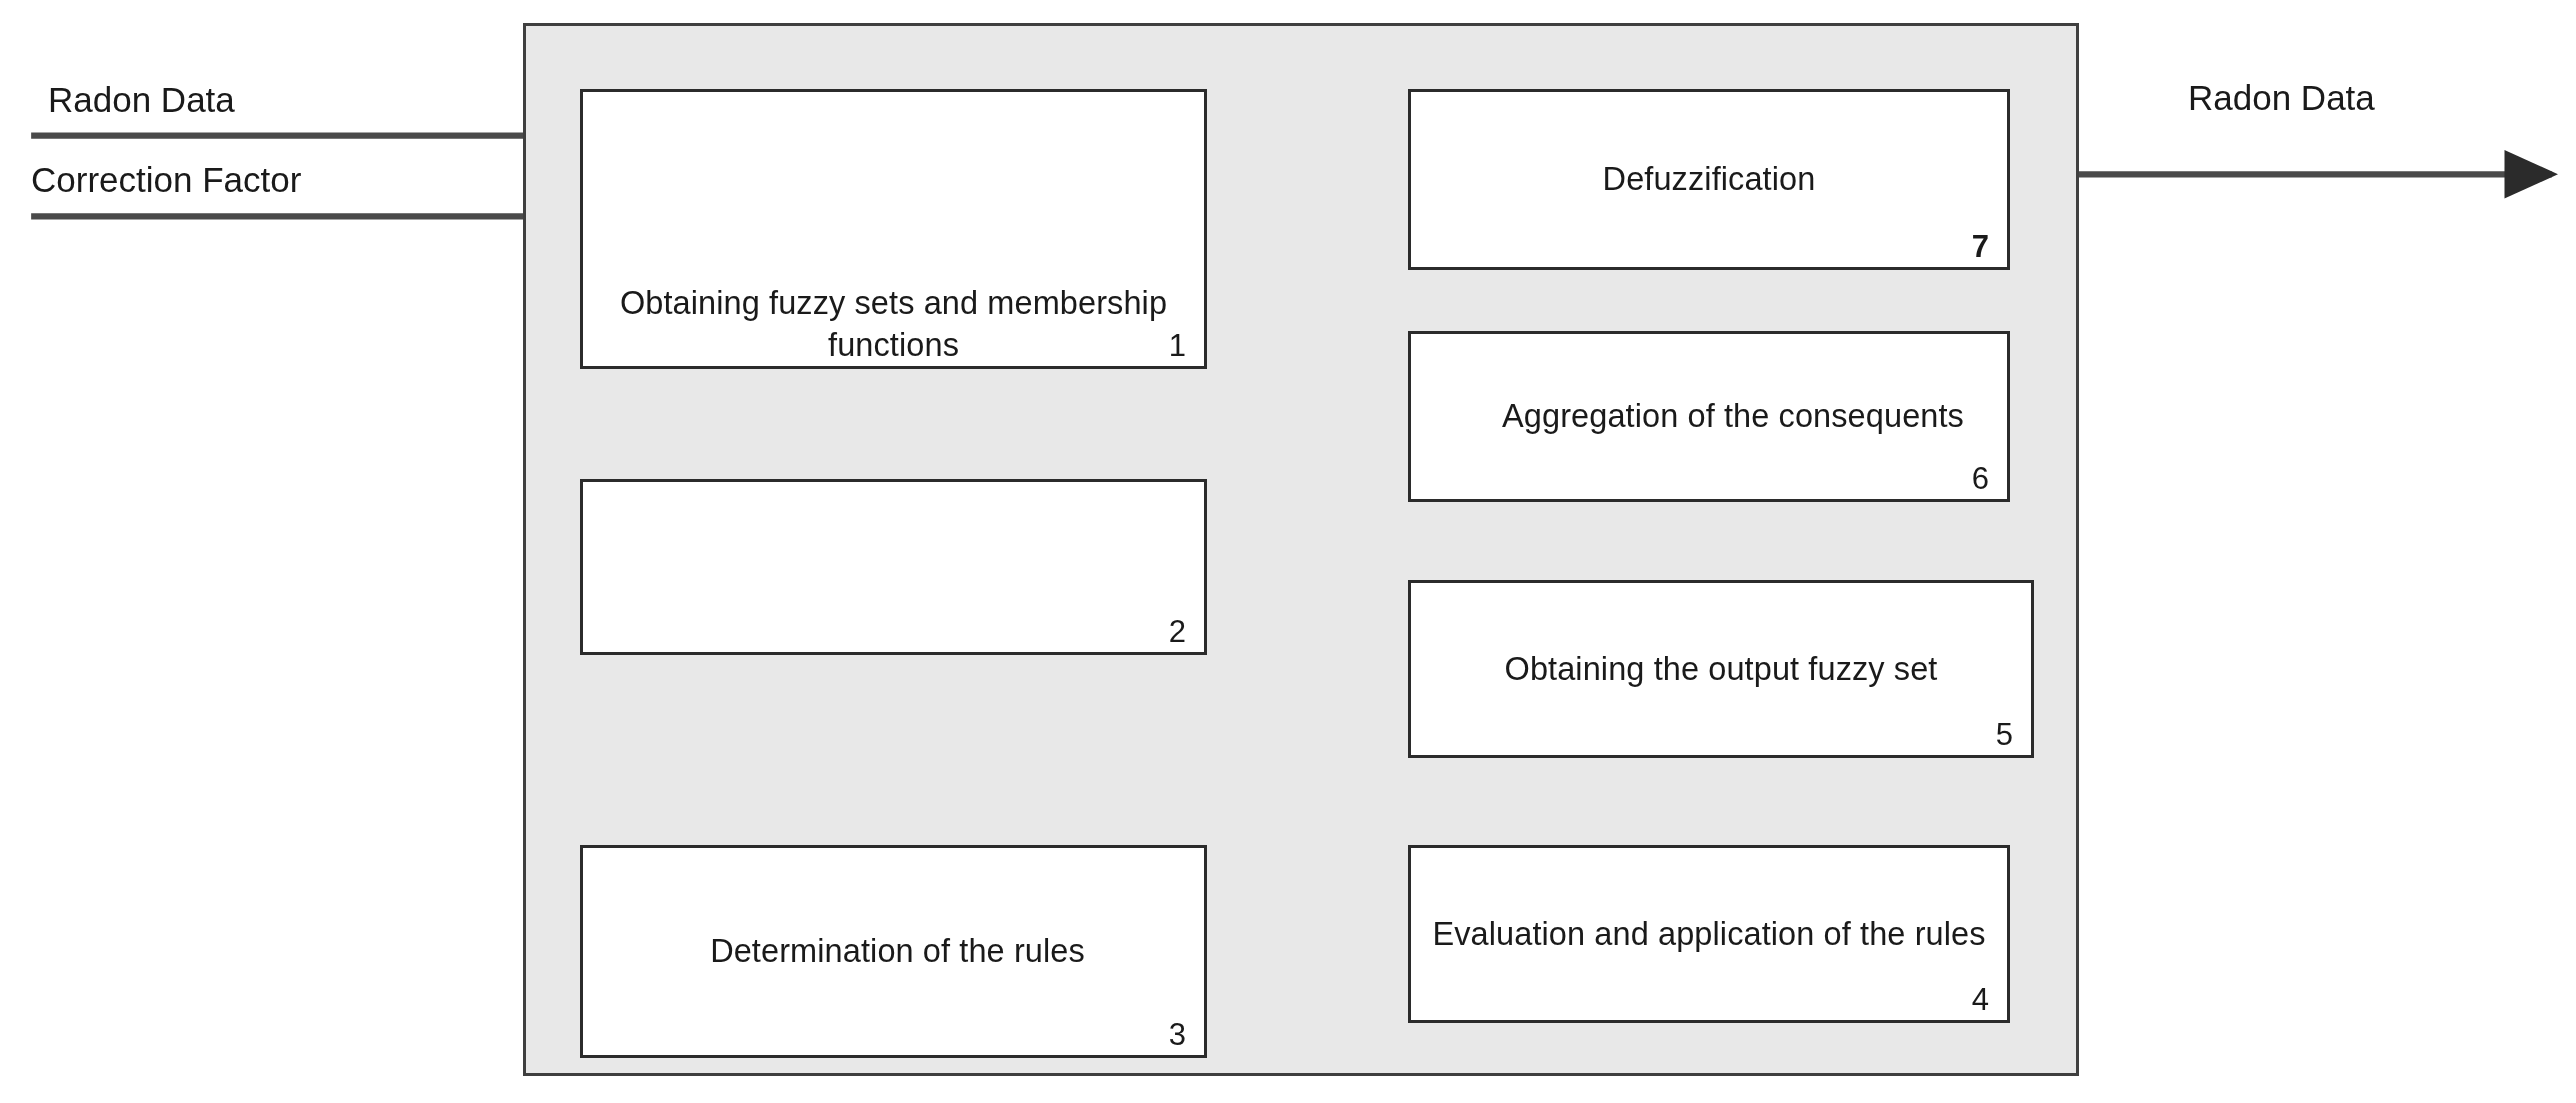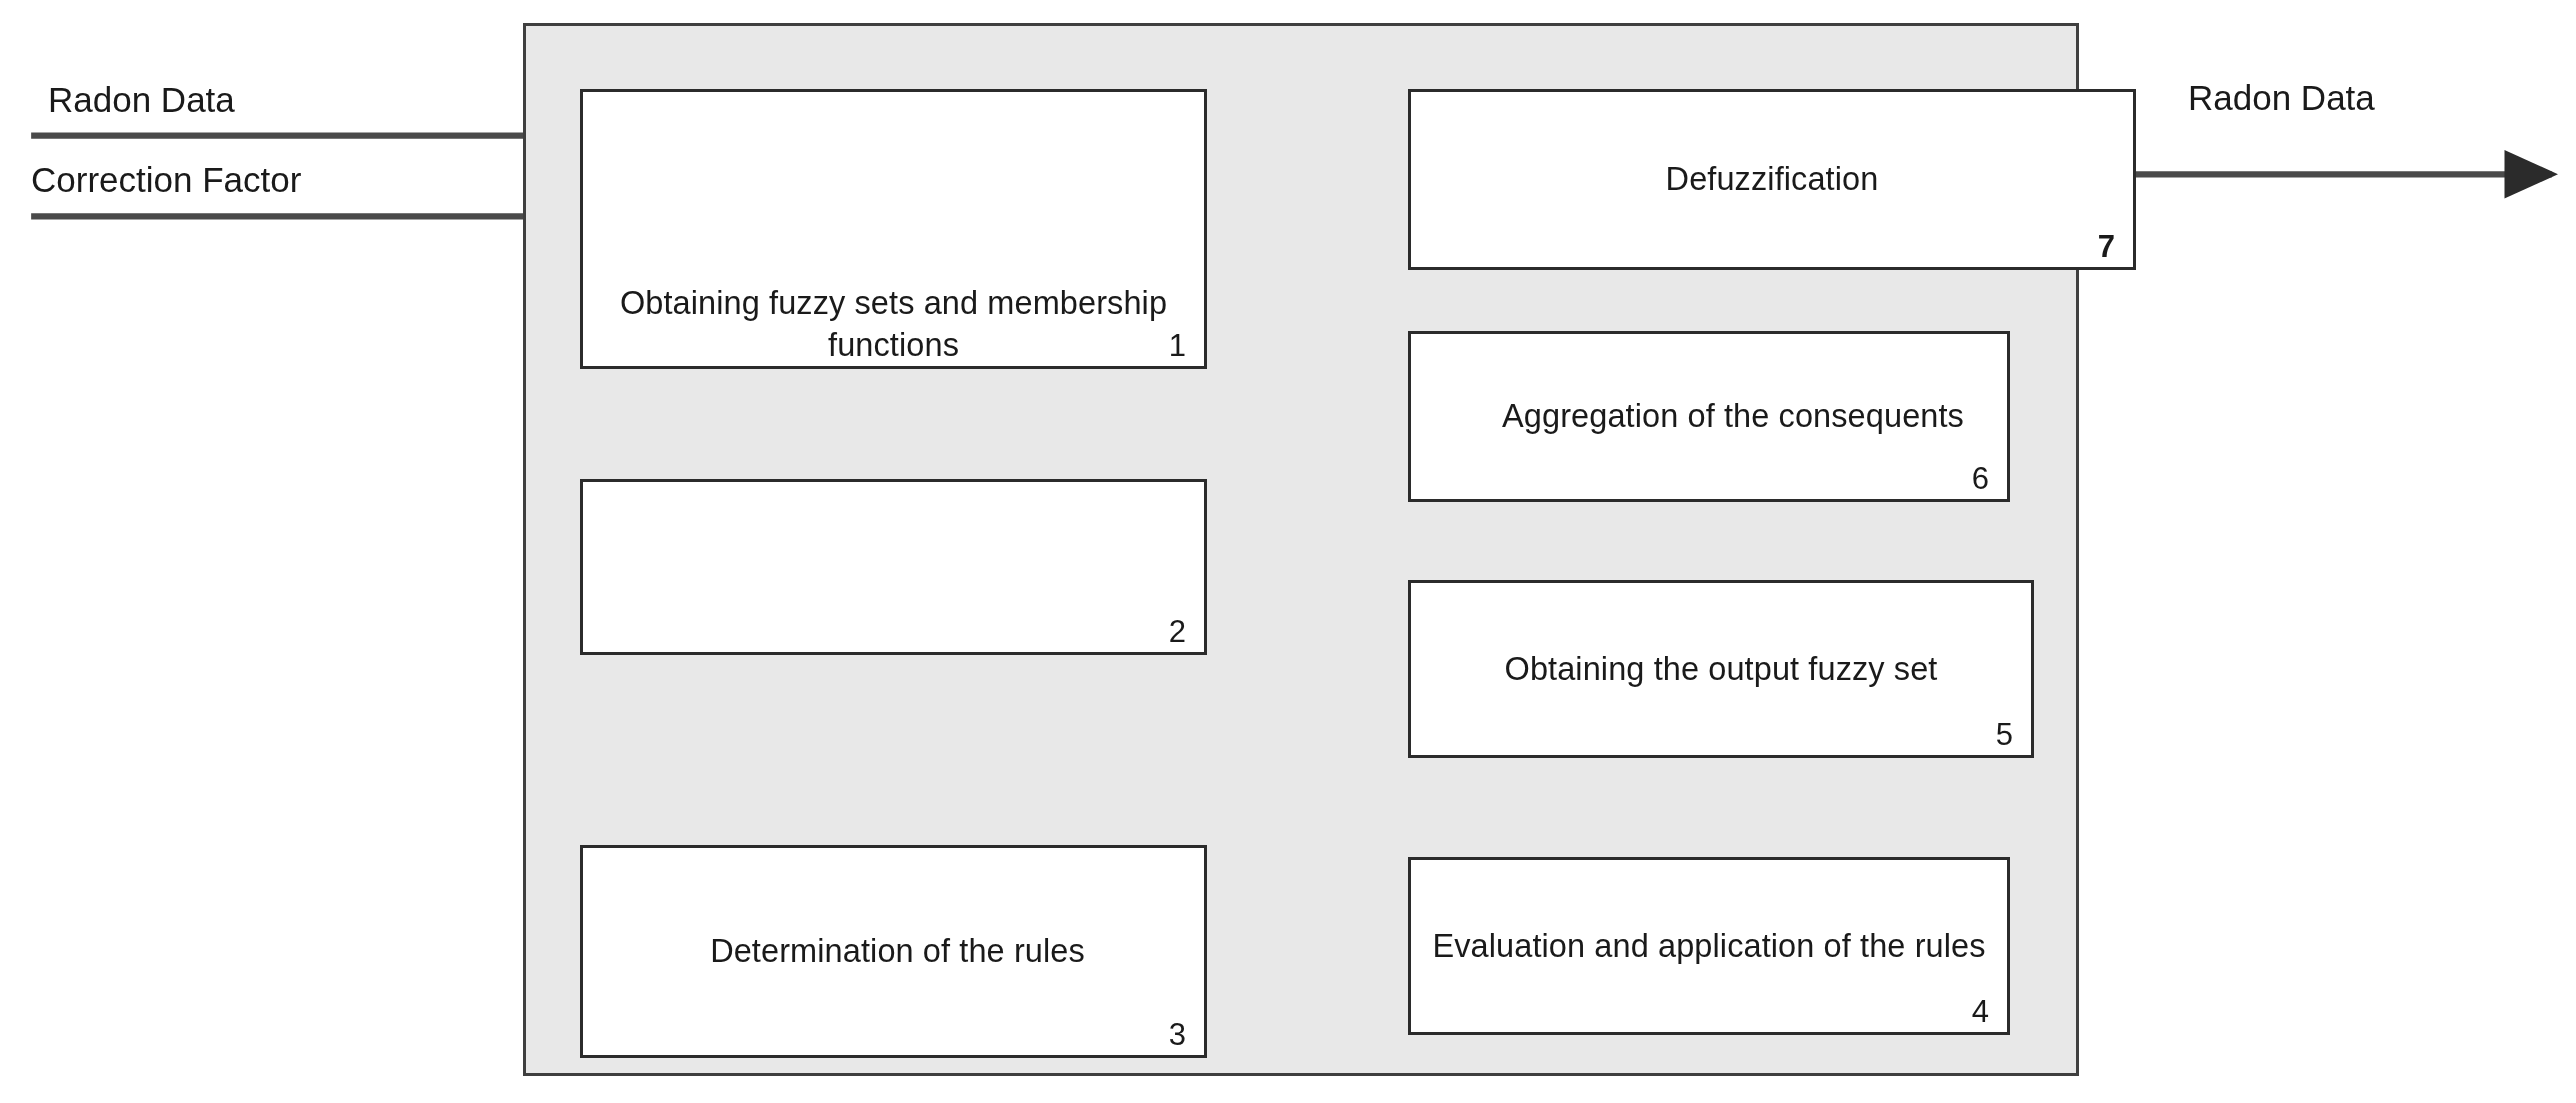--- a/index.html
+++ b/index.html
@@ -120,34 +120,34 @@
 
   <div class="process-box" style="left:580px; top:479px; width:627px; height:176px;">
     <div class="box-number">2</div>
   </div>
 
   <div class="process-box" style="left:580px; top:845px; width:627px; height:213px;padding-left:8px;">
     <div class="box-label">Determination of the rules</div>
     <div class="box-number">3</div>
   </div>
 
-  <div class="process-box" style="left:1408px; top:845px; width:602px; height:178px;margin-top:12px;">
+  <div class="process-box" style="left:1408px; top:845px; width:602px; height:178px;">
     <div class="box-label">Evaluation and application of the rules</div>
     <div class="box-number">4</div>
   </div>
 
   <div class="process-box" style="left:1408px; top:580px; width:626px; height:178px;">
     <div class="box-label">Obtaining the output fuzzy set</div>
     <div class="box-number">5</div>
   </div>
 
   <div class="process-box" style="left:1408px; top:331px; width:602px; height:171px;padding-left:48px;">
     <div class="box-label">Aggregation of the consequents</div>
     <div class="box-number">6</div>
   </div>
 
-  <div class="process-box" style="left:1408px; top:89px; width:728px; height:181px;">
+  <div class="process-box" style="left:1408px; top:89px; width:602px; height:181px;">
     <div class="box-label">Defuzzification</div>
     <div class="box-number bold">7</div>
   </div>
 
 </div>
 
 
 </body></html>

